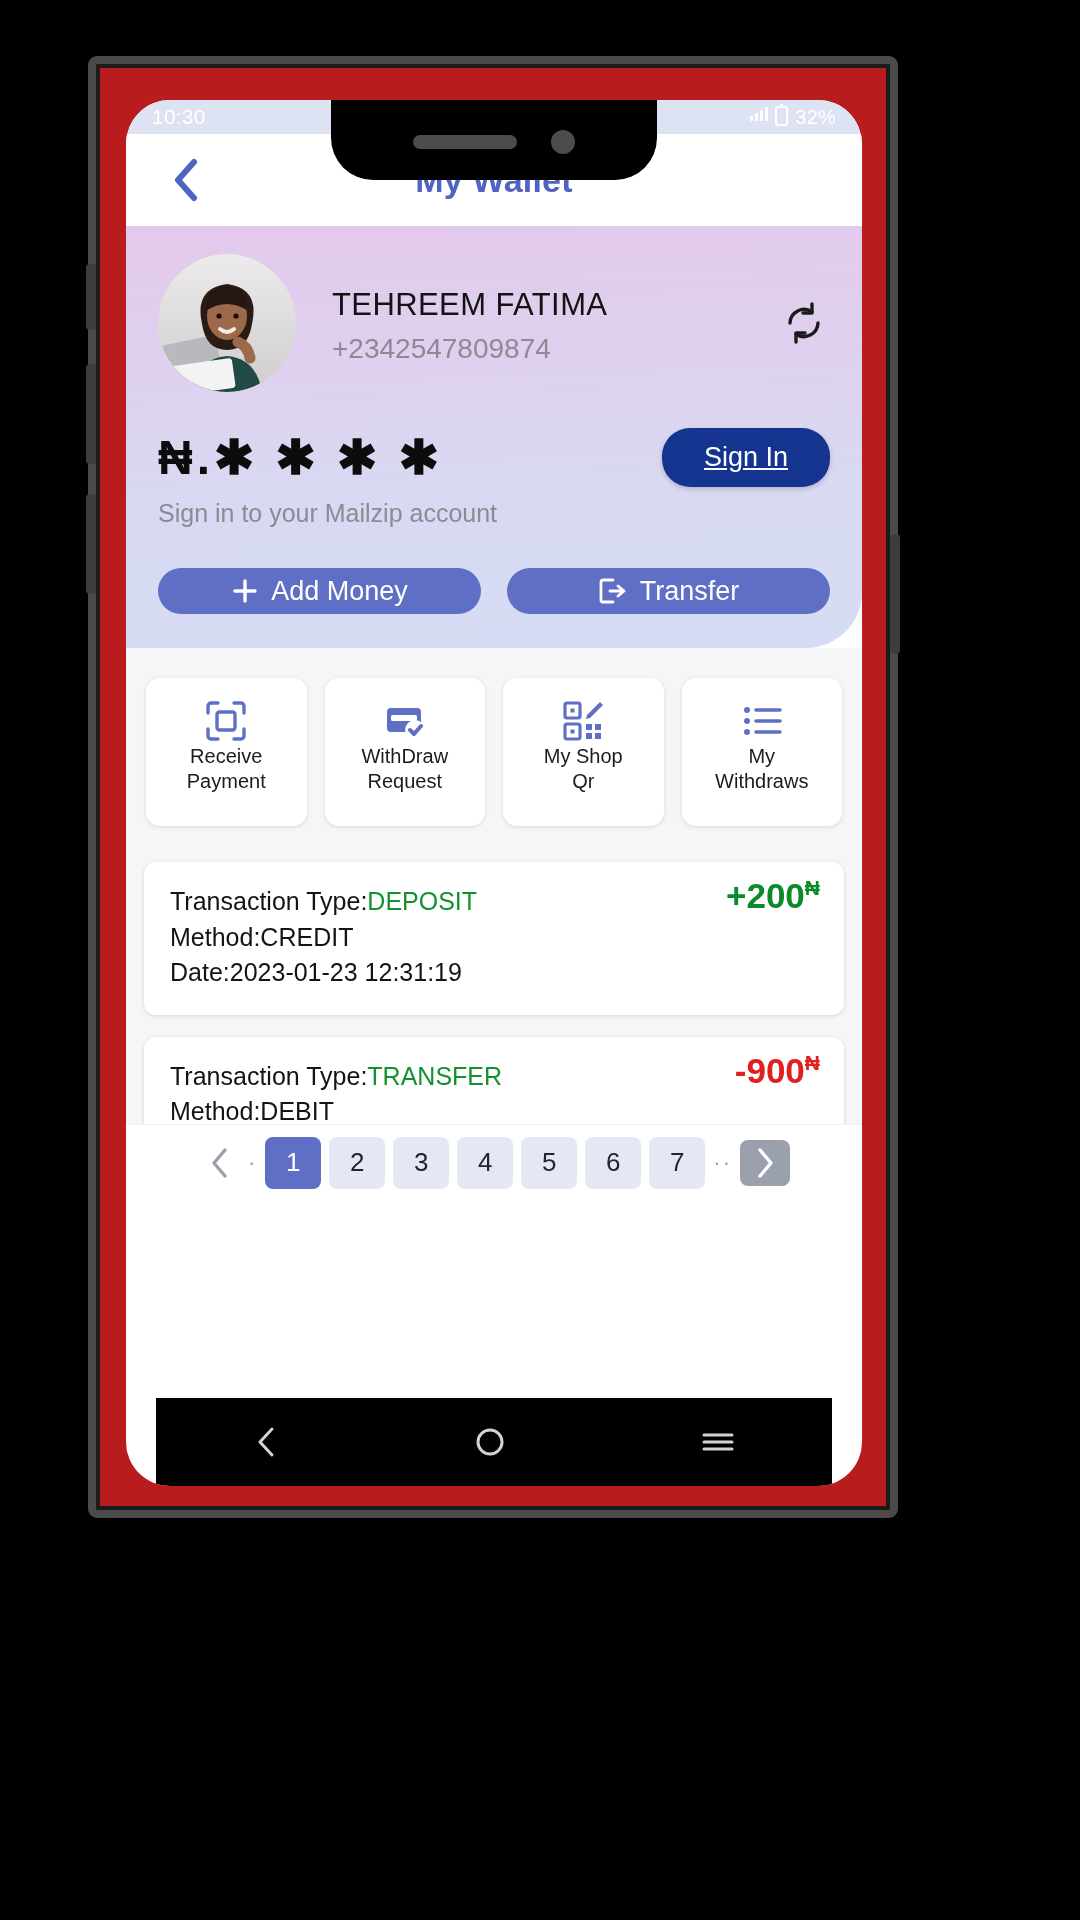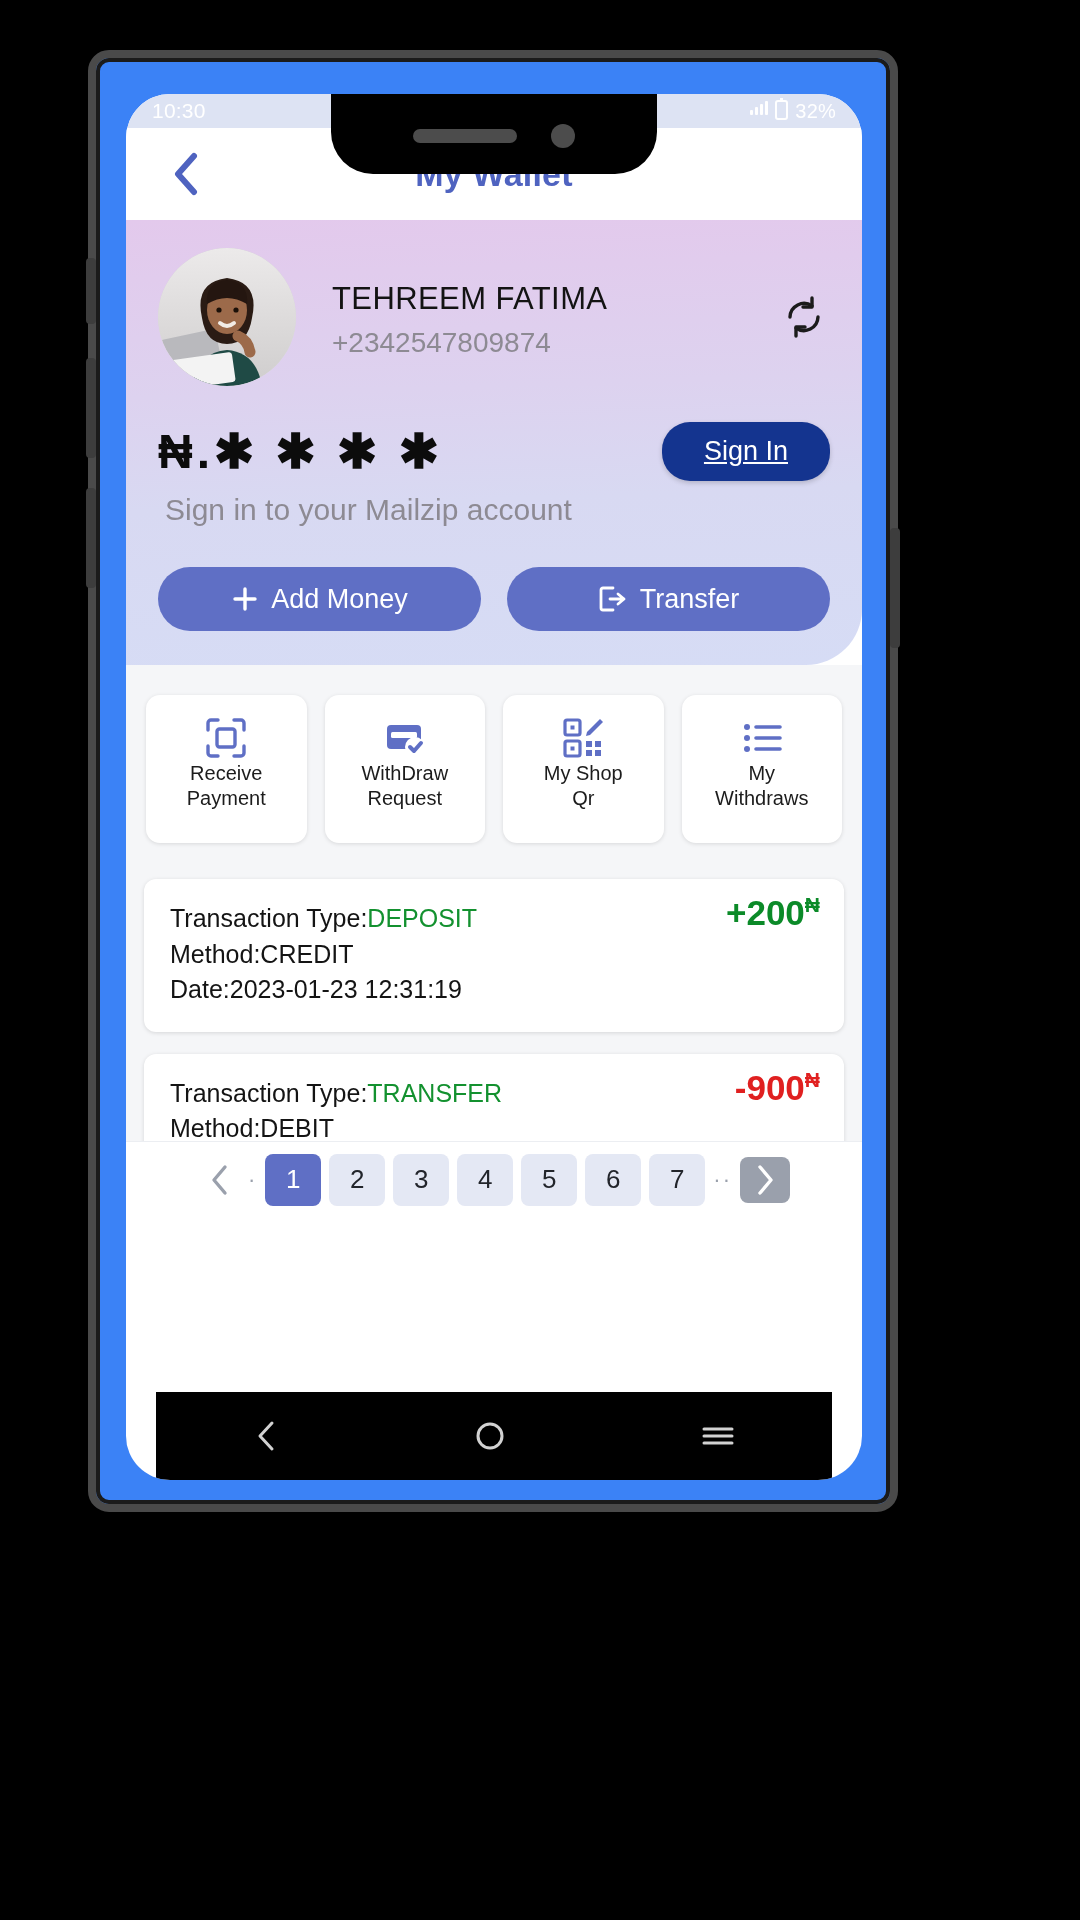--- a/index.html
+++ b/index.html
@@ -6,24 +6,24 @@
   html,body { width:1080px; height:1920px; }
   body {
     background:#000;
     font-family:"Liberation Sans", sans-serif;
     overflow:hidden;
     position:relative;
   }
 
   
   #phone-frame{
-    position:absolute; left:88px; top:50px; width:810px; height:1462px;
-    background:#3b82f6;
+    position:absolute; left:88px; top:56px; width:810px; height:1462px;
+    background:#b91c1c;
     border:8px solid #4a4a4a;
-    border-radius:21px;
+    border-radius:9px;
     box-shadow:inset 0 0 0 4px #1b1b1b;
   }
   #phone-inner{
     position:absolute; left:30px; top:36px; width:736px; height:1386px;
     background:#ffffff;
     border-radius:44px;
     overflow:hidden;
   }
   
   .side-btn{ position:absolute; background:#3d3d3d; border-radius:4px; }
@@ -96,26 +96,26 @@
   }
   #balance-amount{
     font-size:48px; font-weight:700; color:#0c0c0c; letter-spacing:4px; line-height:1;
   }
   #signin-btn{
     background:#14348f; color:#fff; border:none; border-radius:28px;
     padding:14px 42px; font-size:27px; font-family:inherit; cursor:pointer;
     box-shadow:0 2px 5px rgba(0,0,0,.18);
     text-decoration:underline;
   }
-  #balance-sub{ font-size:30px; color:#8d8a93; margin-top:12px;margin-left:7px; }
+  #balance-sub{ font-size:25px; color:#8d8a93; margin-top:12px; }
 
   #hero-actions{ display:flex; gap:26px; margin-top:40px; }
   .hero-btn{
     flex:1 1 0; background:#5f6fc5; color:#fff; border:none; border-radius:34px;
-    height:64px; font-size:27px; font-family:inherit; cursor:pointer;
+    height:46px; font-size:27px; font-family:inherit; cursor:pointer;
     display:flex; align-items:center; justify-content:center; gap:12px;
   }
   .hero-btn svg{ flex:0 0 auto; }
 
   
   #quick-actions{
     background:#f5f6f8; padding:30px 20px 22px 20px;
     display:flex; gap:18px; justify-content:space-between;
   }
   .qa-tile{

